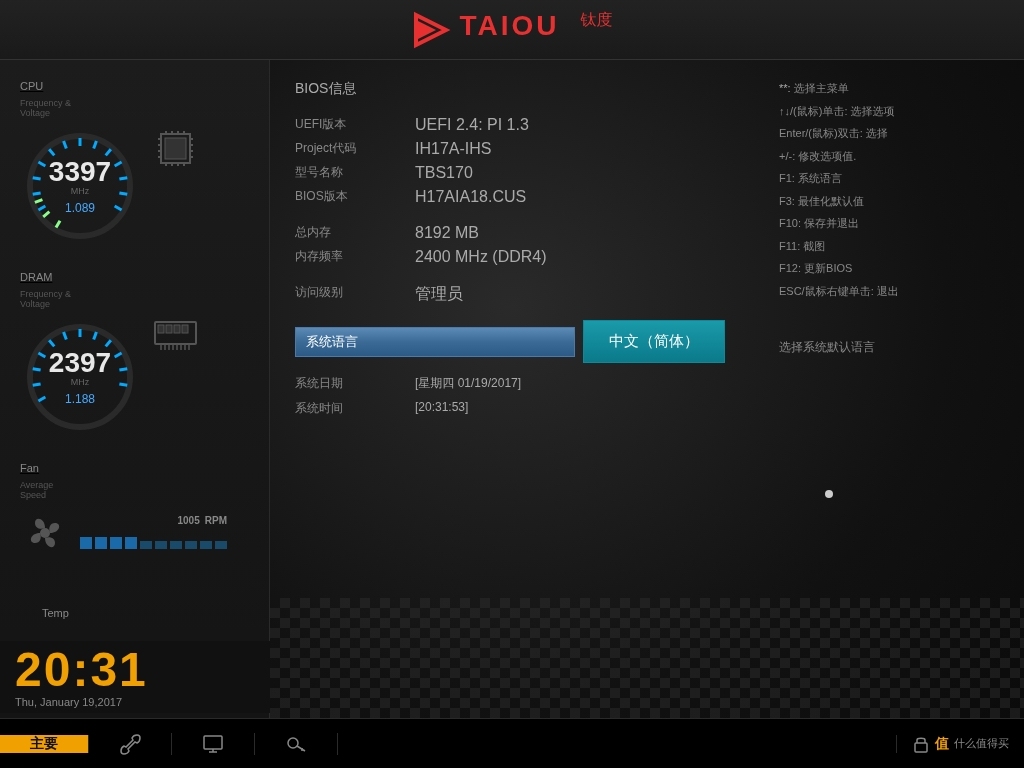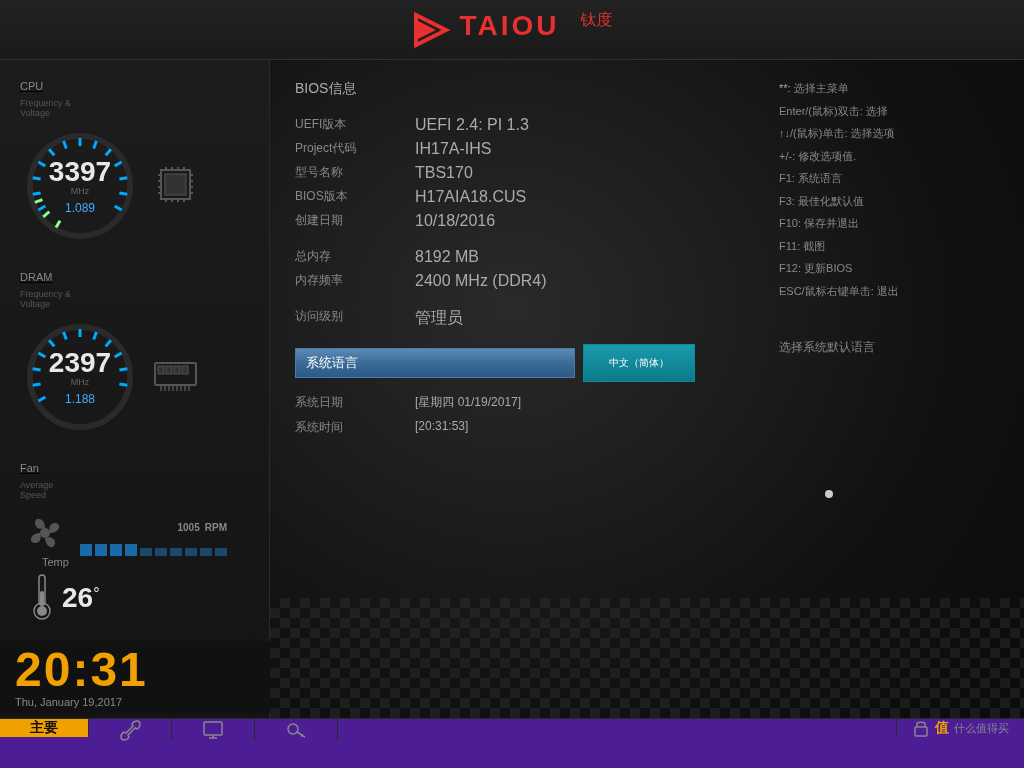--- a/index.html
+++ b/index.html
@@ -101,21 +101,20 @@
     .sidebar-sublabel {
       color: #555;
       font-size: 9px;
       padding-left: 10px;
       margin-bottom: 8px;
     }
 
     
     .gauge-container {
       display: flex;
-      align-items: center;
       gap: 10px;
       padding: 0 10px;
     }
 
     .gauge {
       position: relative;
       width: 120px;
       height: 120px;
       flex-shrink: 0;
     }
@@ -267,21 +266,21 @@
       color: #fff;
       font-size: 13px;
       padding: 5px 32px 5px 10px;
       border: 1px solid #4a7aaa;
       width: 280px;
     }
 
     .lang-val-box {
       background: linear-gradient(180deg, #1a9aaa 0%, #0a7a8a 100%);
       color: #fff;
-      font-size: 10px;
+      font-size: 15px;
       padding: 11px 25px;
       text-align: center;
       border: 1px solid #0a8a9a;
     }
 
     
     .dt-row {
       display: flex;
       padding: 4px 0;
     }
@@ -321,24 +320,24 @@
       font-size: 12px;
     }
 
     
     .bottom-bar {
       position: absolute;
       bottom: 0;
       left: 0;
       right: 0;
       height: 50px;
-      background: #4c1d95;
+      background: #000000;
       border-top: 1px solid #2a2a2a;
       display: flex;
-      align-items: flex-start;
+      align-items: center;
     }
 
     .nav-tab {
       display: flex;
       align-items: center;
       justify-content: center;
       padding: 0 30px;
       font-size: 14px;
       cursor: pointer;
       border-right: 1px solid #2a2a2a;
@@ -565,30 +564,20 @@
           <div class="fan-bar dim"></div>
           <div class="fan-bar dim"></div>
           <div class="fan-bar dim"></div>
         </div>
       </div>
     </div>
   </div>
 
   <div style="position:absolute; bottom:95px; left:32px;">
     <div class="sidebar-label">Temp</div>
-    <div style="display:flex; align-items:center; margin-top:5px;">
-      <svg width="20" height="50" viewBox="0 0 20 50">
-        <rect x="7" y="2" width="6" height="30" rx="3" fill="none" stroke="#888" stroke-width="1.5"></rect>
-        <rect x="8" y="18" width="4" height="15" rx="2" fill="#888"></rect>
-        <circle cx="10" cy="38" r="8" fill="none" stroke="#888" stroke-width="1.5"></circle>
-        <circle cx="10" cy="38" r="5" fill="#888"></circle>
-      </svg>
-      <span class="gauge-number" style="font-size:28px; margin-left:10px;">26</span>
-      <span style="color:#e8e8e8; font-size:16px; margin-top:-8px;">°</span>
-    </div>
   </div>
 
 </div>
 
 <div class="time-display">
   <div class="time-big">20:31</div>
   <div class="time-date">Thu, January 19,2017</div>
 </div>
 
 <div class="main-content">
@@ -606,24 +595,20 @@
         <span class="bios-val">IH17A-IHS</span>
       </div>
       <div class="bios-row">
         <span class="bios-key">型号名称</span>
         <span class="bios-val">TBS170</span>
       </div>
       <div class="bios-row">
         <span class="bios-key">BIOS版本</span>
         <span class="bios-val">H17AIA18.CUS</span>
       </div>
-      <div class="bios-row">
-        <span class="bios-key">创建日期</span>
-        <span class="bios-val">10/18/2016</span>
-      </div>
       <div class="bios-spacer"></div>
       <div class="bios-row">
         <span class="bios-key">总内存</span>
         <span class="bios-val">8192 MB</span>
       </div>
       <div class="bios-row">
         <span class="bios-key">内存频率</span>
         <span class="bios-val">2400 MHz (DDR4)</span>
       </div>
       <div class="bios-spacer"></div>
@@ -648,24 +633,24 @@
     </div>
 
     <div class="cursor" style="position:absolute; left:555px; top:430px;"></div>
   </div>
 
   <div class="help-panel">
     <div class="help-item">
       <span class="key">**:</span> 选择主菜单
     </div>
     <div class="help-item">
+      ↑↓/(鼠标)单击: 选择选项
+    </div>
+    <div class="help-item">
       Enter/(鼠标)双击: 选择
-    </div>
-    <div class="help-item">
-      ↑↓/(鼠标)单击: 选择选项
     </div>
     <div class="help-item">
       +/-: 修改选项值.
     </div>
     <div class="help-item">
       F1: 系统语言
     </div>
     <div class="help-item">
       F3: 最佳化默认值
     </div>

